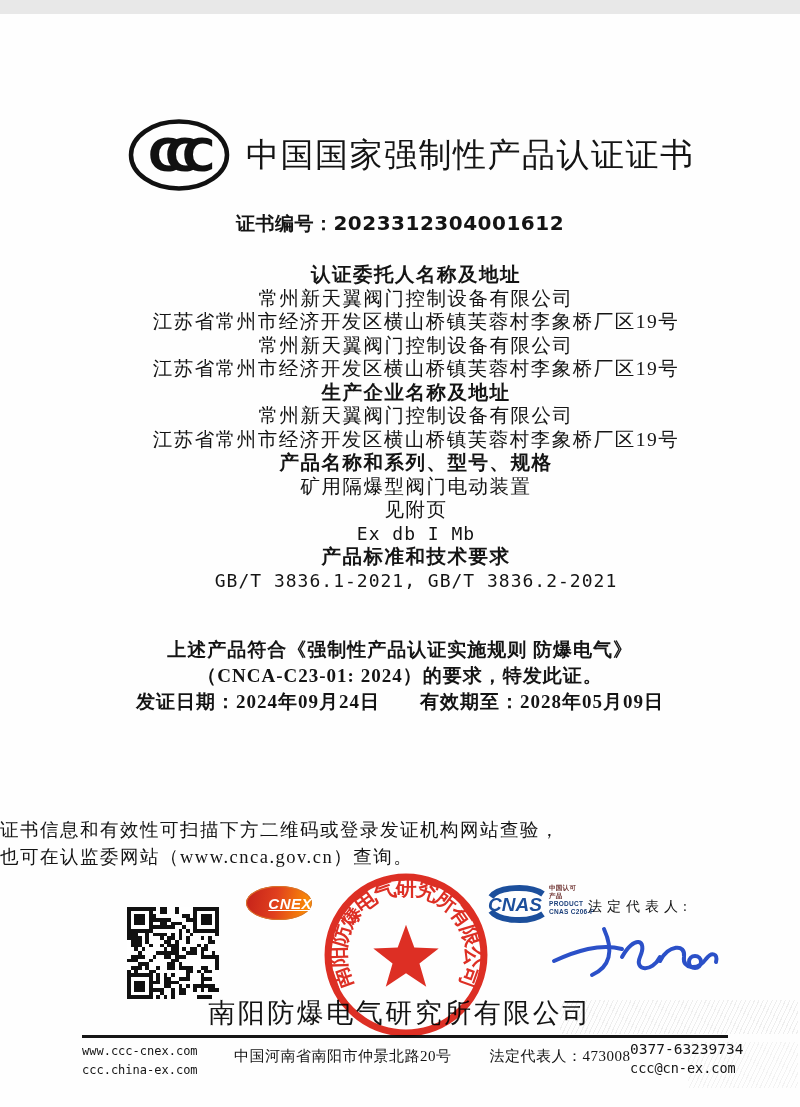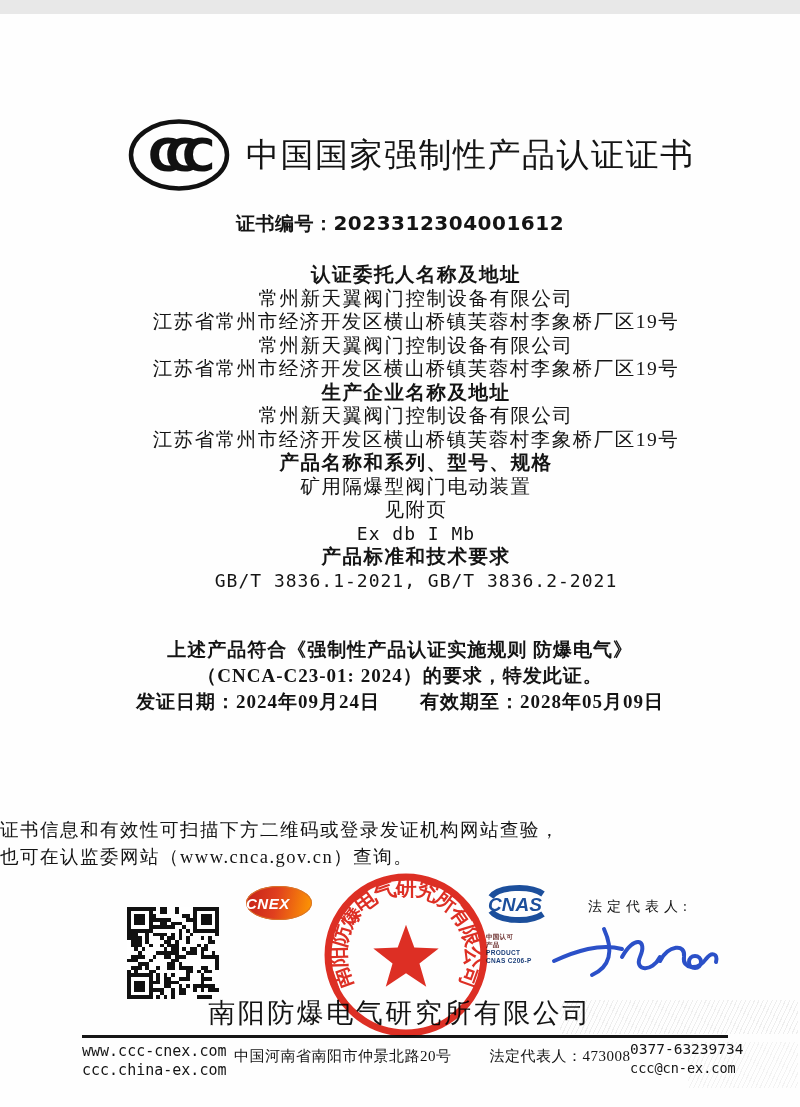--- a/index.html
+++ b/index.html
@@ -24,39 +24,39 @@
 
   .compliance{position:absolute;top:623px;left:0;width:100%;text-align:center;
               font-weight:700;font-size:19px;line-height:26px;letter-spacing:1px;}
   .query{position:absolute;top:803px;left:0;width:100%;text-align:left;
          font-size:18.5px;line-height:26.5px;letter-spacing:1.5px;}
 
   
   .qr{position:absolute;left:127px;top:893px;width:92px;height:92px;}
   .cnex{position:absolute;left:246px;top:872px;width:66px;height:34px;border-radius:50%;
         background:linear-gradient(100deg,#c4211a 0%,#e03f1e 45%,#ff9c00 100%);
-        display:flex;align-items:center;justify-content:flex-start;
+        display:flex;align-items:center;justify-content:flex-end;
         color:#fff;font-family:"Liberation Sans",sans-serif;font-weight:700;
-        font-style:italic;font-size:15px;letter-spacing:.5px;box-shadow:0 0 0 1px #d8752a inset;}
+        font-style:italic;font-size:15px;letter-spacing:.5px;box-shadow:0 0 0 1px #d8752a inset;text-decoration:underline;}
   .stamp{position:absolute;left:321px;top:856px;width:170px;height:170px;z-index:5;
          mix-blend-mode:multiply;opacity:.95;}
-  .cnas{position:absolute;left:486px;top:866px;display:flex;gap:1px;align-items:flex-start;flex-direction:column;}
+  .cnas{position:absolute;left:486px;top:866px;display:flex;gap:1px;align-items:flex-start;}
   .cnas-side{padding-top:4px;}
   .cnas-side div{font-size:6.5px;line-height:8px;font-weight:700;
                  font-family:"Liberation Sans",sans-serif;color:#1c3f7a;letter-spacing:.3px;}
   .cnas-side div:nth-child(1),.cnas-side div:nth-child(2){color:#6e3230;}
   .legal{position:absolute;left:588px;top:884px;font-size:14px;font-weight:400;
          letter-spacing:5px;white-space:nowrap;}
   .sig{position:absolute;left:548px;top:903px;}
   .company{position:absolute;top:981px;left:0;width:100%;text-align:center;
            font-size:27px;letter-spacing:2.5px;z-index:1;font-family:"Liberation Sans",sans-serif;}
   .rule{position:absolute;left:82px;top:1021px;width:646px;height:2.5px;background:#161616;}
 
   .f-web{position:absolute;left:82px;top:1028px;font-family:"DejaVu Sans Mono",monospace;
-         font-size:15px;line-height:18.5px;white-space:nowrap;}
+         font-size:12px;line-height:18.5px;white-space:nowrap;}
   .f-addr{position:absolute;left:234px;top:1033px;font-size:15px;letter-spacing:.5px;
           white-space:nowrap;display:flex;gap:38px;}
   .f-contact{position:absolute;left:630px;top:1026px;font-family:"DejaVu Sans Mono",monospace;
              font-size:13.5px;line-height:19px;white-space:nowrap;}
   .f-contact .phone{font-size:14.5px;}
 
   
   .noise-a{position:absolute;left:560px;top:986px;width:238px;height:34px;opacity:.55;
            background:repeating-linear-gradient(115deg,rgba(110,110,110,.20) 0 1px,transparent 1px 4px);}
   .noise-b{position:absolute;left:688px;top:1028px;width:110px;height:46px;opacity:.4;

